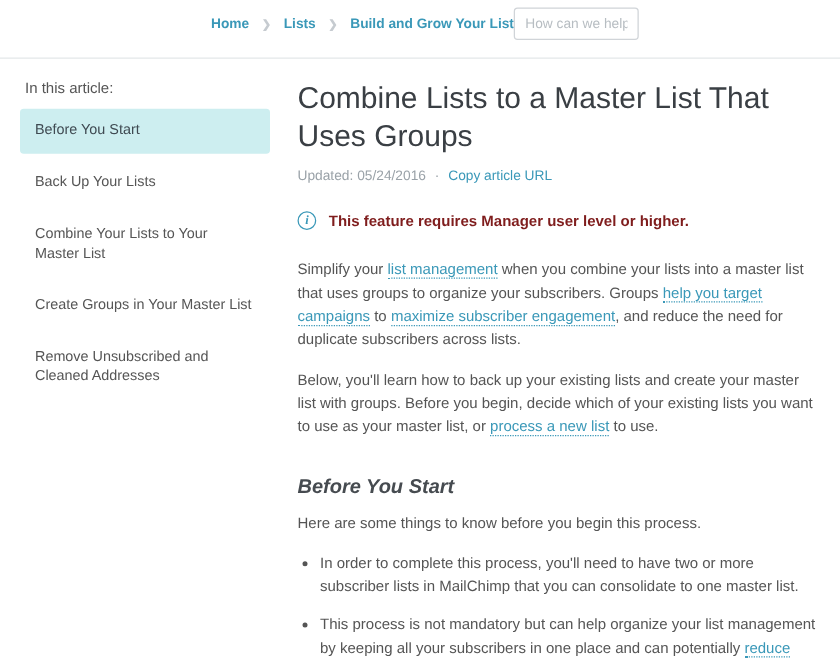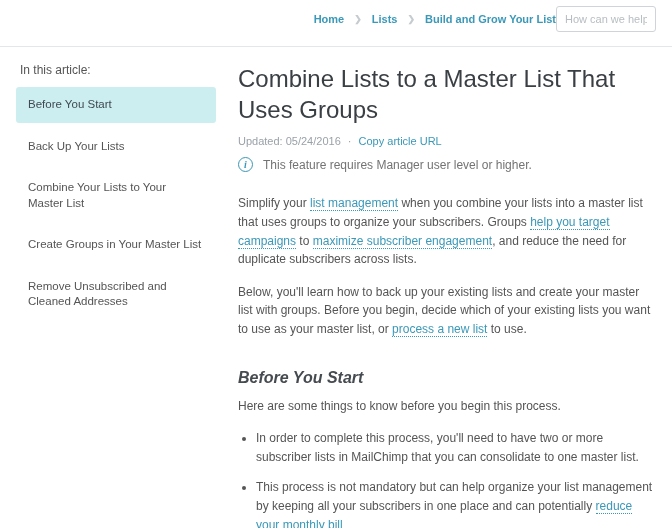--- a/index.html
+++ b/index.html
@@ -5,21 +5,21 @@
   * { box-sizing: border-box; margin: 0; padding: 0; }
   body {
     font-family: -apple-system, BlinkMacSystemFont, "Segoe UI", Helvetica, Arial, sans-serif;
     font-size: 12px;
     color: #444;
     background: #fff;
     width: 672px;
   }
   .topbar {
     display: flex;
-    justify-content: flex-end;
+    justify-content: center;
     align-items: center;
     padding: 6px 16px 14px 24px;
     border-bottom: 1px solid #e4e7e9;
   }
   .breadcrumb {
     display: flex;
     align-items: center;
     gap: 10px;
     font-size: 11px;
     font-weight: 600;
@@ -75,21 +75,21 @@
   h1 {
     font-size: 24px;
     font-weight: 400;
     color: #3a3f44;
     line-height: 1.3;
     margin-bottom: 10px;
   }
   .meta {
     font-size: 11px;
     color: #9aa2a8;
-    margin-bottom: 10px;
+    margin-bottom: 22px;
   }
   .meta .sep { margin: 0 4px; }
   .meta a { color: #3a98b8; text-decoration: none; }
   .notice {
     display: flex;
     align-items: center;
     gap: 10px;
     margin-bottom: 22px;
   }
   .info-icon {
@@ -100,23 +100,23 @@
     align-items: center;
     justify-content: center;
     color: #3a98b8;
     font-weight: 700;
     font-size: 10px;
     font-family: Georgia, serif;
     font-style: italic;
     flex-shrink: 0;
   }
   .notice-text {
-    font-weight: 400;
-    font-size: 12px;
-    color: #737373;
+    font-weight: 700;
+    font-size: 12px;
+    color: #7f1d1d;
   }
   p.body {
     font-size: 12px;
     line-height: 1.55;
     color: #555;
     margin-bottom: 14px;
   }
   .ilink {
     color: #3a98b8;
     text-decoration: none;

